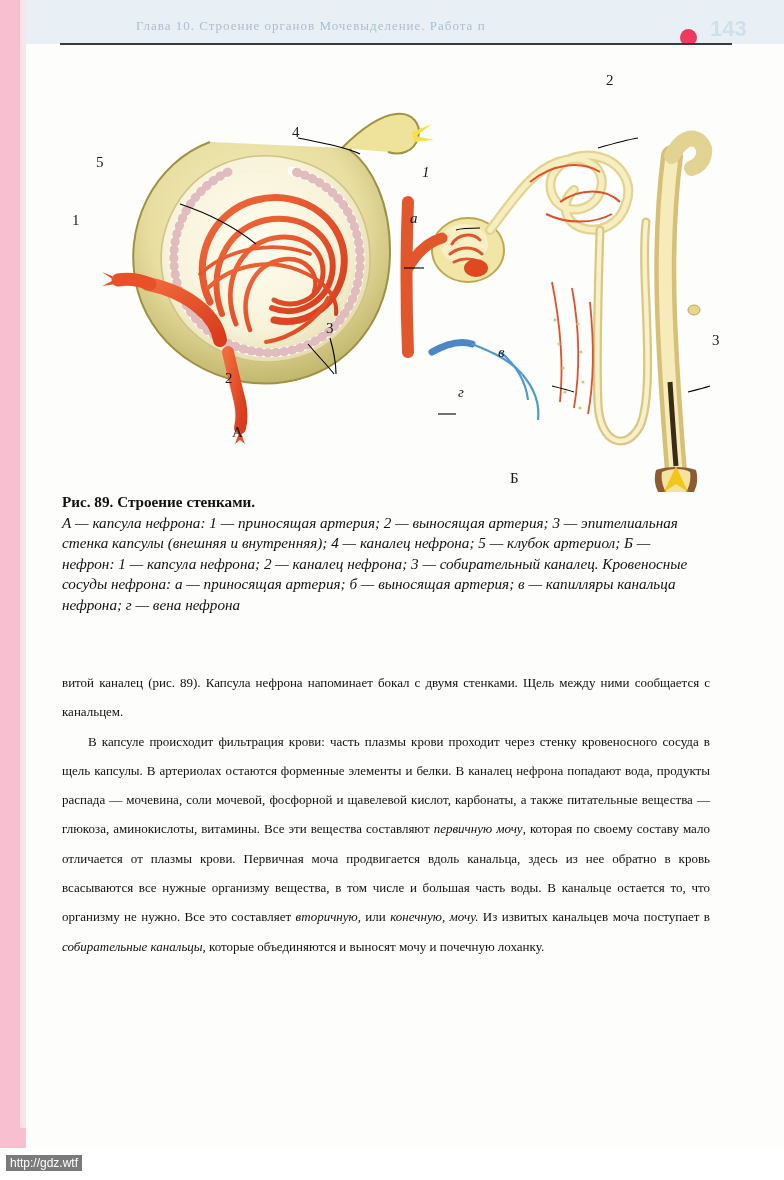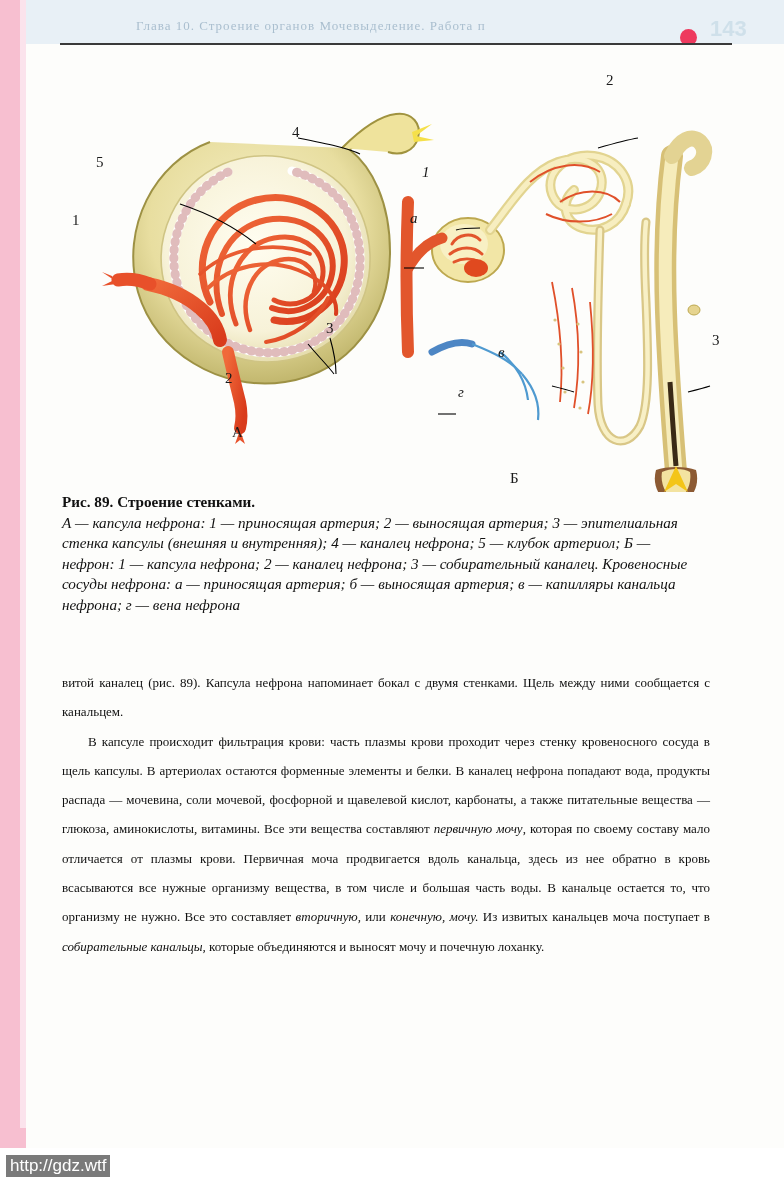--- a/index.html
+++ b/index.html
@@ -124,21 +124,21 @@
   .footer-band {
     position: absolute;
     left: 0; top: 1148px;
     width: 784px; height: 32px;
     background: #ffffff;
   }
   .footer-url {
     position: absolute;
     left: 6px; top: 1155px;
     font-family: "Liberation Sans", sans-serif;
-    font-size: 17px;
+    font-size: 12px;
     color: #ffffff;
     background: #7a7a7a;
     padding: 1px 4px;
   }
   .footer-pink {
     position: absolute;
     left: 0; top: 1128px;
     width: 26px; height: 22px;
     background: #f7bfd0;
   }

